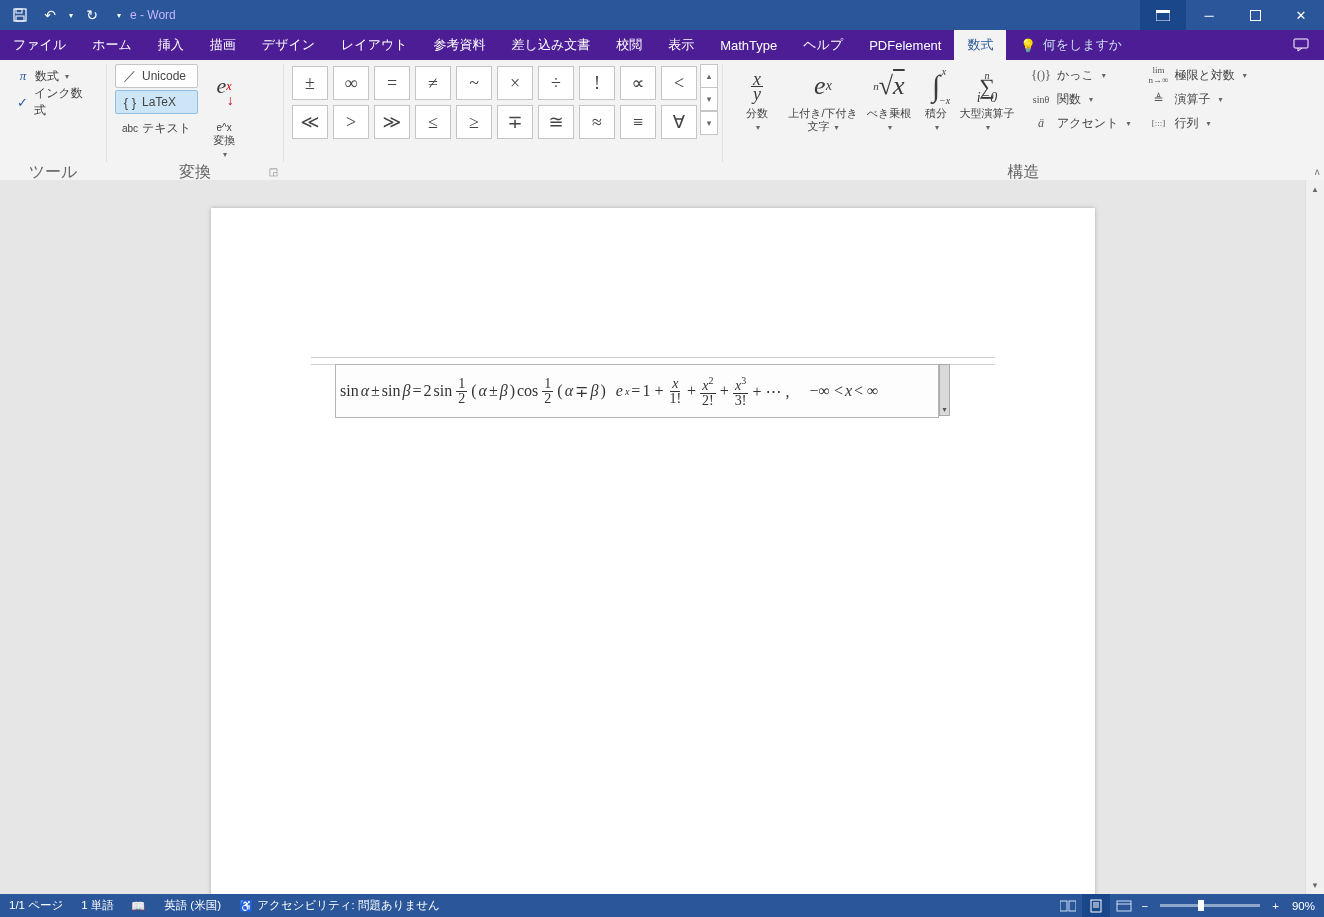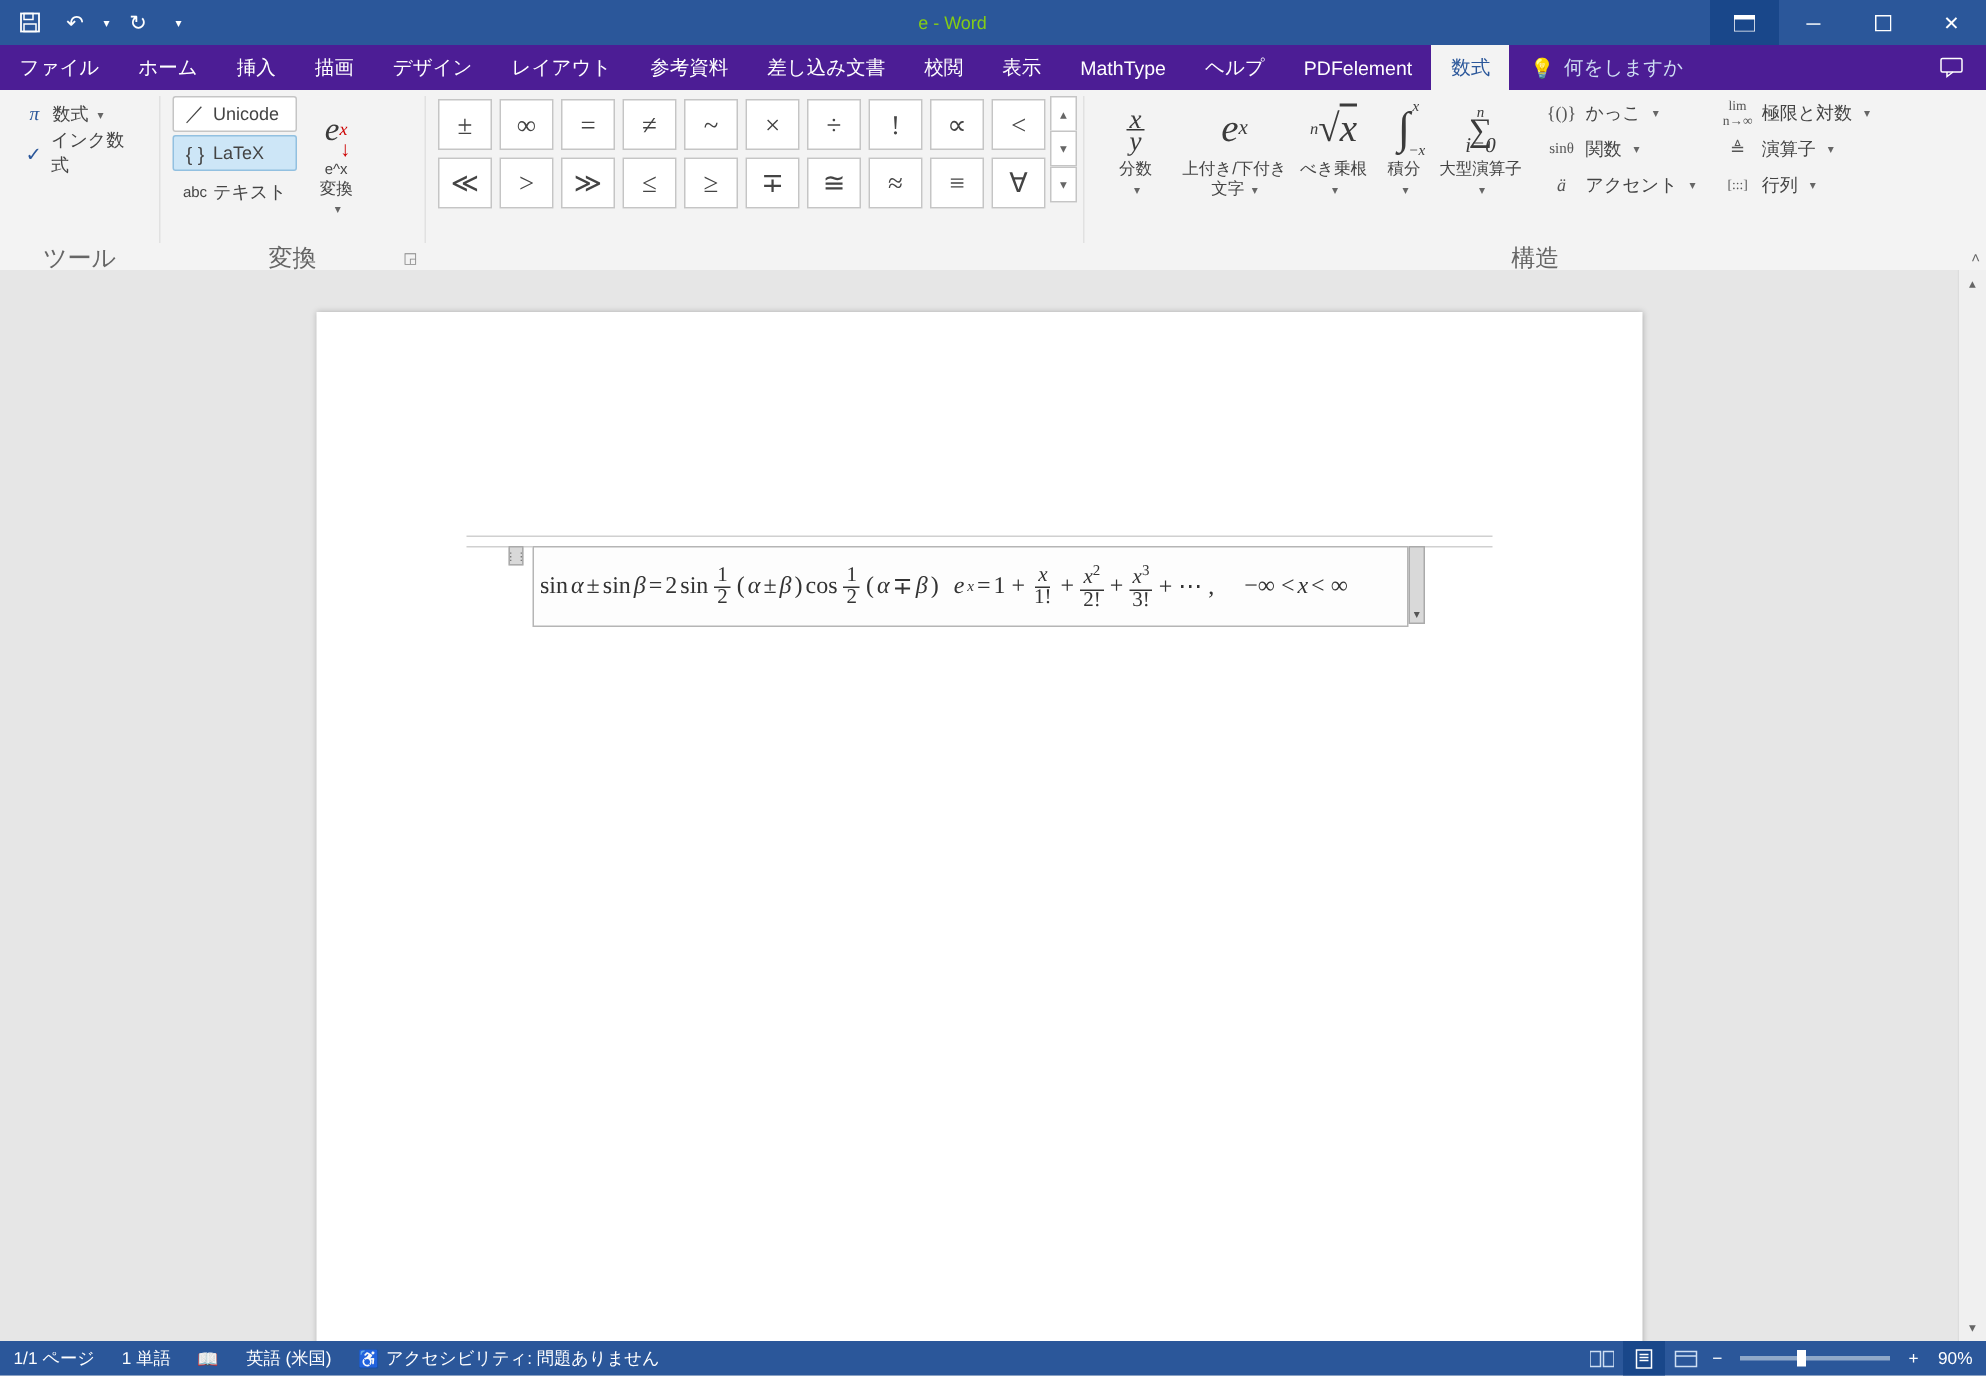--- a/index.html
+++ b/index.html
@@ -1,20 +1,20 @@
 <!DOCTYPE html>
 <html><head>
 <meta charset="utf-8">
 <style>
 html,body{margin:0;padding:0;height:100%;font-family:"Yu Gothic UI","Meiryo UI",sans-serif;font-size:12px;color:#444;background:#e6e6e6;user-select:none;overflow:hidden}
 .titlebar{height:30px;background:#2b579a;color:#fff;display:flex;align-items:center}
 .qat{display:flex;align-items:center;gap:2px;padding:0 6px}
 .qat-btn{width:28px;height:28px;display:flex;align-items:center;justify-content:center;color:#fff;font-size:14px}
 .qat-caret{width:10px;height:28px;display:flex;align-items:center;justify-content:center;font-size:8px;color:#fff}
-.title-center{flex:1;text-align:center;font-size:12px;color:#84cc16}
+.title-center{flex:1;text-align:left;font-size:12px;color:#c4b5fd}
 .win-btns{display:flex}
 .win-btn{width:46px;height:30px;display:flex;align-items:center;justify-content:center;color:#fff;font-size:13px}
 .win-btn.ribbon-icon{width:46px;background:#19478a}
 .tabs{height:30px;background:#4c1d95;color:#fff;display:flex;align-items:stretch;font-size:13px}
 .tab{padding:0 13px;display:flex;align-items:center;color:#fff}
 .tab.active{background:#f3f3f3;color:#2b579a}
 .tell-me{display:flex;align-items:center;gap:6px;padding:0 14px;color:#cfdff3}
 .share-btn{width:46px;display:flex;align-items:center;justify-content:center;color:#fff}
 .ribbon{height:120px;background:#f3f3f3;border-bottom:1px solid #d4d4d4;display:flex;position:relative}
 .group{display:flex;flex-direction:column;padding:4px 8px 1px;position:relative}
@@ -43,21 +43,21 @@
 .struct-btn{height:22px;display:flex;align-items:center;gap:6px;padding:0 4px;font-size:12px;color:#444}
 .struct-btn .sicon{width:20px;font-size:12px;color:#555;font-family:"Cambria Math",serif;text-align:center}
 .workspace{position:absolute;top:180px;bottom:23px;left:0;right:18px;background:#e6e6e6;overflow:hidden;display:flex;justify-content:center}
 .scrollbar-v{position:absolute;top:180px;bottom:23px;right:0;width:18px;background:#f0f0f0;border-left:1px solid #ddd}
 .scrollbar-v .arrow{height:18px;display:flex;align-items:center;justify-content:center;font-size:9px;color:#666}
 .scrollbar-v .arrow.up{position:absolute;top:0;width:100%}
 .scrollbar-v .arrow.dn{position:absolute;bottom:0;width:100%}
 .page{width:884px;margin-top:28px;background:#fff;box-shadow:0 0 4px rgba(0,0,0,.25);height:860px;position:relative}
 .eq-container{position:absolute;top:149px;left:100px;right:100px}
 .ruler-line{position:absolute;left:0;right:0;height:1px;background:#d0d0d0}
-.eq-box{position:absolute;top:7px;left:44px;right:56px;height:52px;border:1px solid #b5b5b5;background:#fdfdfd;display:flex;align-items:center;overflow:hidden}
+.eq-box{position:absolute;top:7px;left:24px;right:56px;height:52px;border:1px solid #b5b5b5;background:#fdfdfd;display:flex;align-items:center;overflow:hidden}
 .eq-handle-l{position:absolute;top:7px;left:28px;width:8px;height:11px;background:#d9d9d9;border:1px solid #aaa;font-size:7px;display:flex;align-items:center;justify-content:center;color:#666}
 .eq-handle-r{position:absolute;top:7px;right:45px;width:11px;height:52px;background:#d9d9d9;border:1px solid #aaa;display:flex;align-items:flex-end;justify-content:center;font-size:8px;color:#555;padding-bottom:1px;box-sizing:border-box}
 .eq{font-family:"Cambria Math",serif;font-style:italic;font-size:16px;color:#333;display:flex;align-items:center;gap:2px;padding:0 4px;white-space:nowrap}
 .eq .rm{font-style:normal}
 .frac{display:inline-flex;flex-direction:column;align-items:center;font-size:14px;line-height:14px;vertical-align:middle;margin:0 2px}
 .frac .num{border-bottom:1px solid #333;padding:0 2px}
 .frac .den{padding:0 2px}
 .sup{font-size:10px;vertical-align:super}
 .statusbar{position:absolute;bottom:0;left:0;right:0;height:23px;background:#2b579a;color:#fff;display:flex;align-items:center;font-size:11.5px}
 .status-item{padding:0 9px;display:flex;align-items:center;gap:4px}
@@ -162,21 +162,21 @@
             <span class="icon">{ }</span>
             <span>LaTeX</span>
           </div>
         <div class="small-btn">
             <span class="icon" style="font-size:10px">abc</span>
             <span>テキスト</span>
           </div>
       </div>
       <div class="big-btn" style="width:40px">
         <div class="big-icon" style="font-size:22px;font-style:italic;position:relative">e<span style="font-size:12px;vertical-align:super;color:#c00">x</span><span style="position:absolute;right:-2px;bottom:-3px;color:#c00;font-size:14px;font-style:normal">↓</span></div>
-        <div style="font-size:10px;color:#444;margin-top:1px">e^x</div>
+        <div style="font-size:10px;color:#444;margin-top:15px">e^x</div>
         <div class="big-label"><span>変換</span><br><span class="drop-caret">▾</span></div>
       </div>
     </div>
     <div class="group-label">変換</div>
     <div class="dialog-launcher">◲</div>
   </div>
   <div class="group-sep"></div>
 
   <div class="group" style="width:422px">
     <div class="group-body">

